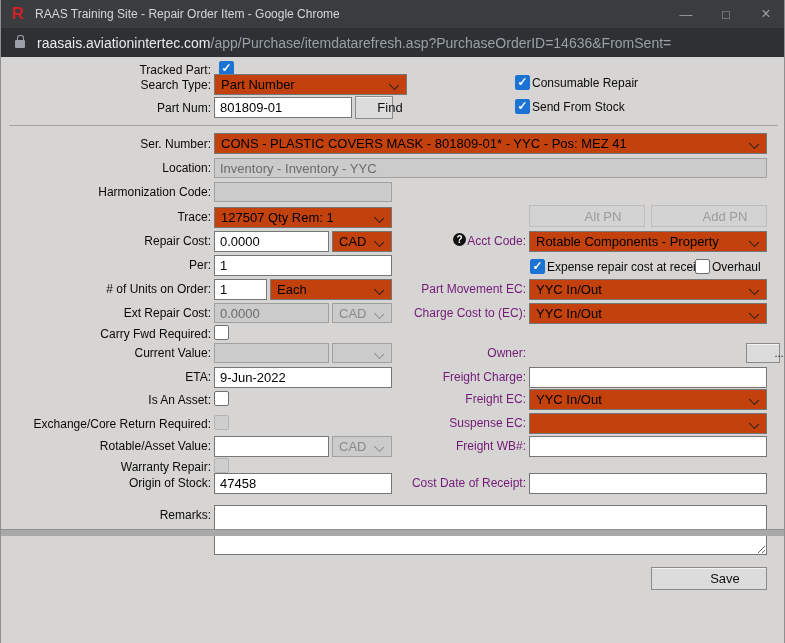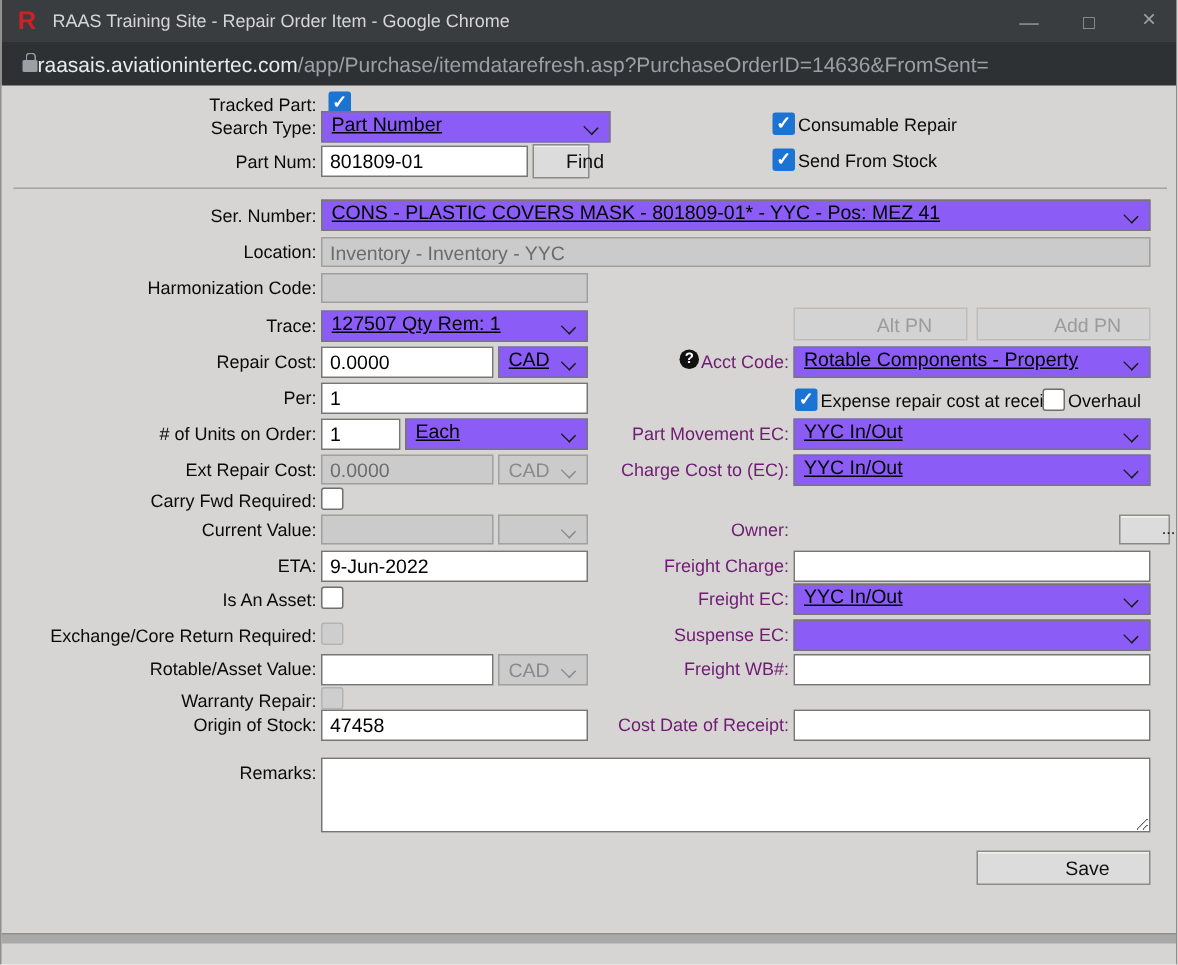--- a/index.html
+++ b/index.html
@@ -31,43 +31,43 @@
     background:#2e3133; display:flex; align-items:center;
   }
   .lock {
     position:relative; width:10px; height:8px; background:#9aa0a6;
     border-radius:1px; margin-left:14px; margin-top:3px;
   }
   .lock::before {
     content:""; position:absolute; top:-5px; left:1.5px; width:5px; height:5px;
     border:1.5px solid #9aa0a6; border-bottom:none; border-radius:3px 3px 0 0;
   }
-  .url-text { font-size:14px; white-space:nowrap; }
+  .url-text { font-size:14px; margin-left:12px; white-space:nowrap; }
   .url-domain { color:#e8eaed; }
   .url-path { color:#9aa0a6; }
   
-  .body { position:absolute; left:0; top:57px; width:785px; height:572px; }
+  .body { position:absolute; left:0; top:57px; width:785px; height:479px; }
   .divider { position:absolute; left:8px; top:68px; width:769px; height:0; border-top:1px solid #a3a3a3; }
   .bottom-edge { position:absolute; left:0; bottom:0; width:785px; height:6px; background:#a9a9a9; border-top:1px solid #8f8f8f; }
 
   .lbl { position:absolute; font-size:12px; color:#0a0a0a; text-align:right; width:210px; left:0; line-height:14px; }
   .lbl-r { position:absolute; font-size:12px; color:#701a75; text-align:right; width:185px; left:340px; line-height:14px; }
   .lbl-inline { position:absolute; font-size:12px; color:#0a0a0a; line-height:15px; }
 
   .inp, .sel, .dis-inp, .dis-sel {
     position:absolute; box-sizing:border-box; height:21px;
     font-family:"Liberation Sans", sans-serif; font-size:13px;
   }
   .inp {
     border:1px solid #767676; background:#ffffff; color:#000;
     padding:0 5px; outline:none;
   }
   .sel {
-    border:1px solid #767676; background:#8b5cf6; color:#000;
-    display:flex; align-items:flex-start; padding:0 22px 0 6px; cursor:default;text-decoration:underline;
+    border:1px solid #767676; background:#c2410c; color:#000;
+    display:flex; align-items:center; padding:0 22px 0 6px; cursor:default;
   }
   .sel-txt { white-space:nowrap; overflow:hidden; }
   .chev {
     position:absolute; right:8px; top:6px; width:7px; height:7px;
     border-right:1.8px solid #1a1a1a; border-bottom:1.8px solid #1a1a1a;
     transform:rotate(45deg) scale(1,0.8);
   }
   .dis-inp {
     border:1px solid #a0a0a0; background:#cbcbcb; color:#6b6b6b;
     padding:0 5px; display:flex; align-items:center; white-space:nowrap; overflow:hidden;

